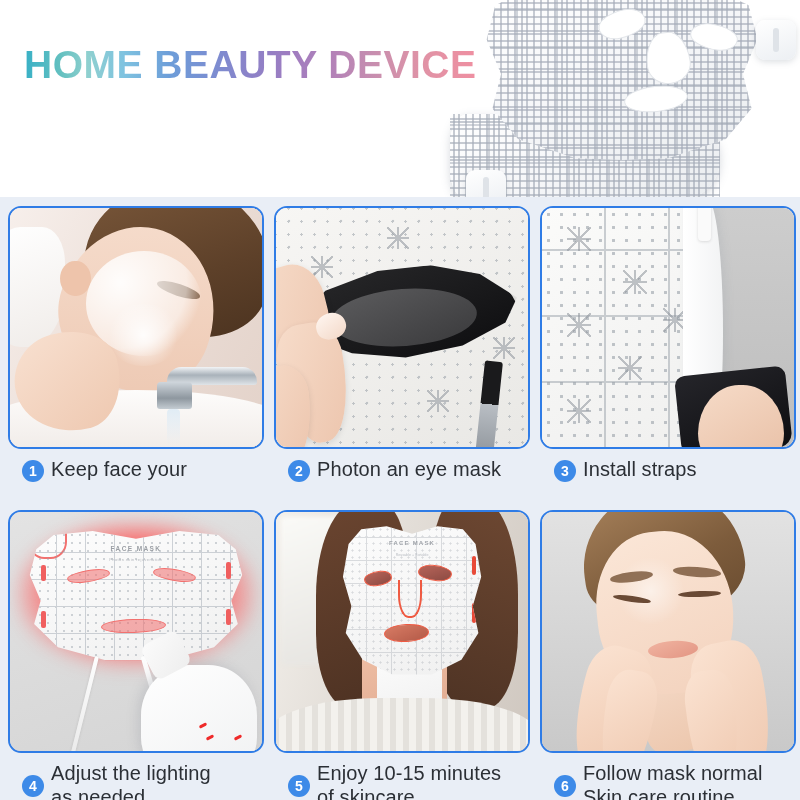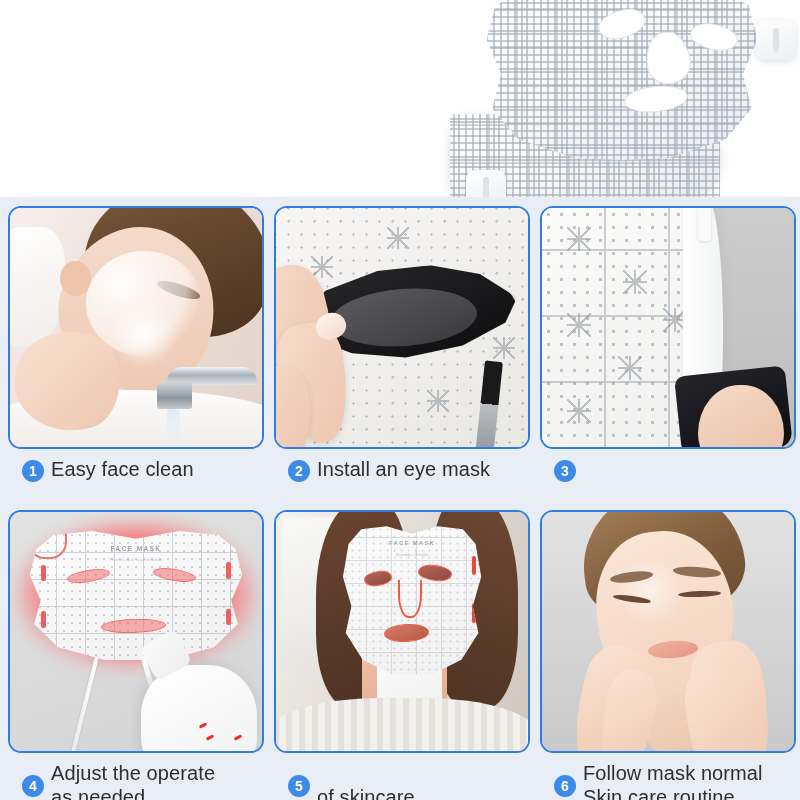--- a/index.html
+++ b/index.html
@@ -428,20 +428,21 @@
       <div class="eye-hole eye-r"></div>
       <div class="eye-hole nose-hole"></div>
       <div class="eye-hole mouth-hole"></div>
     </div>
     <div class="strap right">
       <div class="strap-slot"></div>
     </div>
   </div>
 
   <div class="hero-text">
+    <div class="hero-title">HOME BEAUTY DEVICE</div>
   </div>
 </div>
 
 <div class="steps">
 
   <div class="step-row">
 
     <div class="step">
       <div class="photo-frame">
         <div class="ph p1">
@@ -457,21 +458,21 @@
           <div class="hand"></div>
           <div class="faucet">
             <div class="spout"></div>
               <div class="nozzle"></div>
             <div class="water"></div>
           </div>
         </div>
       </div>
       <div class="caption">
         <span class="badge">1</span>
-        <span class="caption-text">Easy face clean</span>
+        <span class="caption-text">Keep face your</span>
       </div>
     </div>
 
     <div class="step">
       <div class="photo-frame">
         <div class="ph p2">
           <div class="sheetbg"></div>
           <div class="dots"></div>
           <div class="star s1"></div>
           <div class="star s2"></div>
@@ -481,21 +482,21 @@
           <div class="eyemask-in"></div>
           <div class="tool"></div>
           <div class="finger f1"></div>
           <div class="finger f2"></div>
           <div class="finger f3"></div>
           <div class="nail"></div>
         </div>
       </div>
       <div class="caption">
         <span class="badge">2</span>
-        <span class="caption-text">Install an eye mask</span>
+        <span class="caption-text">Photon an eye mask</span>
       </div>
     </div>
 
     <div class="step">
       <div class="photo-frame">
         <div class="ph p3">
           <div class="gray"></div>
           <div class="sheet"></div>
           <div class="grid"></div>
           <div class="dots"></div>
@@ -506,20 +507,21 @@
           <div class="star s5"></div>
           <div class="star s6"></div>
           <div class="edge"></div>
           <div class="tab"></div>
           <div class="blkstrap"></div>
           <div class="thumb"></div>
         </div>
       </div>
       <div class="caption">
         <span class="badge">3</span>
+        <span class="caption-text">Install straps</span>
       </div>
     </div>
   </div>
 
   <div class="step-row">
 
     <div class="step">
       <div class="photo-frame">
         <div class="ph p4">
           <div class="glow"></div>
@@ -541,21 +543,21 @@
           <div class="ctrl"></div>
           <div class="ctrl-neck"></div>
           <div class="led l1"></div>
           <div class="led l2"></div>
           <div class="led l3"></div>
         </div>
       </div>
       <div class="caption two-line">
         <span class="badge">4</span>
         <span class="caption-text">
-          <span>Adjust the operate</span><br>
+          <span>Adjust the lighting</span><br>
           <span>as needed</span>
         </span>
       </div>
     </div>
 
     <div class="step">
       <div class="photo-frame">
         <div class="ph p5">
           <div class="bg"></div>
           <div class="window"></div>
@@ -573,21 +575,21 @@
             <div class="mouth"></div>
             <div class="tab tb1"></div>
             <div class="tab tb2"></div>
           </div>
           <div class="sweater"></div>
         </div>
       </div>
       <div class="caption two-line">
         <span class="badge">5</span>
         <span class="caption-text">
-          <br>
+          <span>Enjoy 10-15 minutes</span><br>
           <span>of skincare</span>
         </span>
       </div>
     </div>
 
     <div class="step">
       <div class="photo-frame">
         <div class="ph p6">
           <div class="bg"></div>
           <div class="hair"></div>

